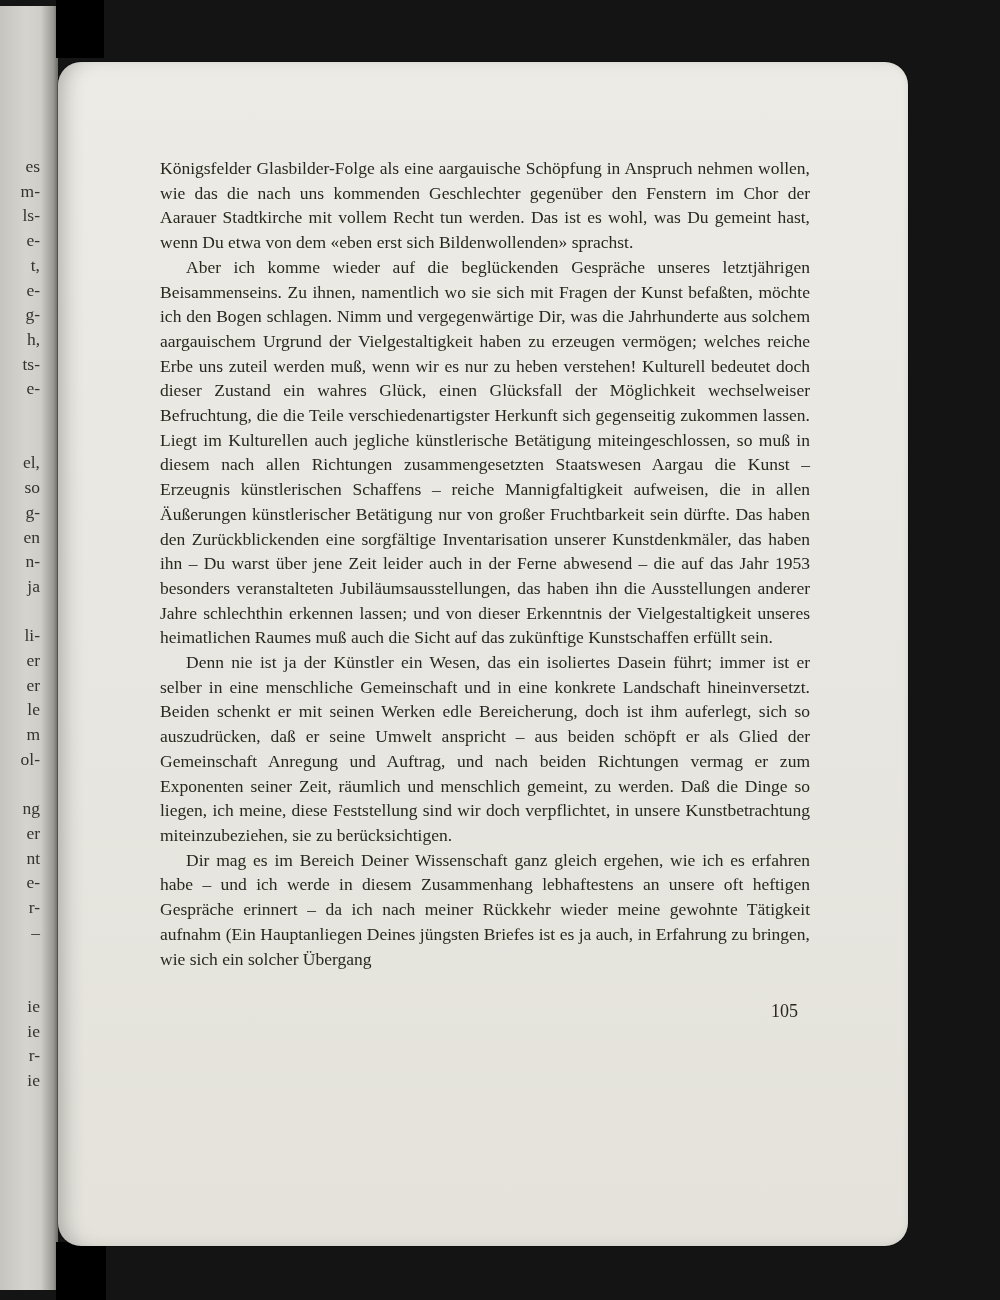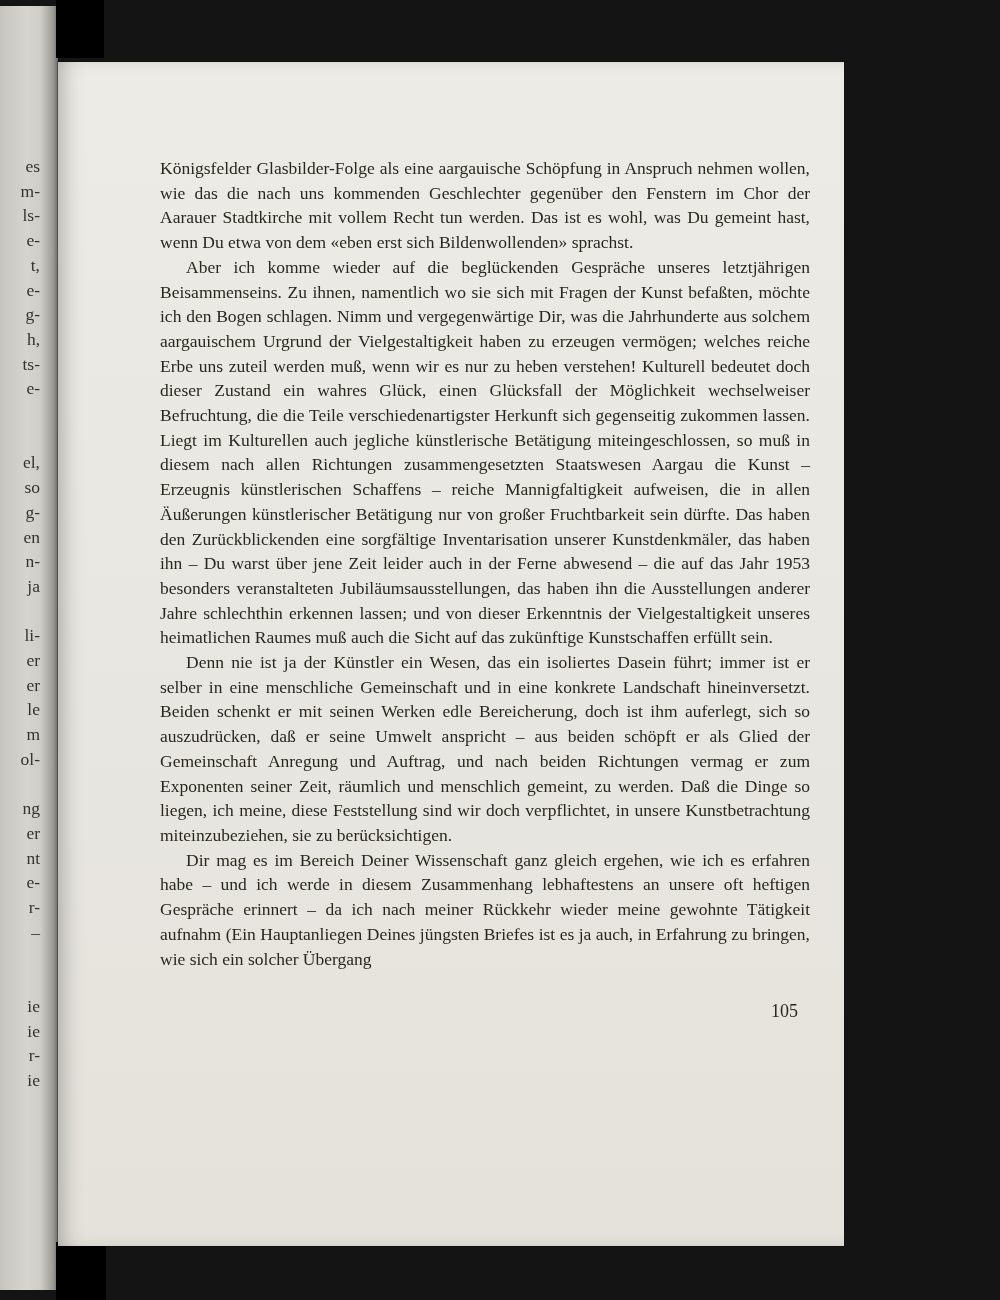--- a/index.html
+++ b/index.html
@@ -2,21 +2,21 @@
 <html><head>
 <meta charset="utf-8">
 <style>
   html, body {
     margin: 0;
     padding: 0;
     background: #141414;
   }
   .scene {
     position: relative;
-    width: 844px;
+    width: 1000px;
     height: 1300px;
     background: #141414;
     overflow: hidden;
   }
   
   .prev-page {
     position: absolute;
     left: 0;
     top: 6px;
     width: 58px;
@@ -55,20 +55,21 @@
   .page {
     position: absolute;
     left: 58px;
     top: 62px;
     width: 850px;
     height: 1184px;
     background: linear-gradient(180deg, #ecebe5 0%, #e8e6e0 55%, #e4e2db 100%);
     box-shadow: inset 14px 0 22px -10px rgba(0,0,0,0.28),
                 inset -4px 0 10px -6px rgba(0,0,0,0.12),
                 0 0 0 1px rgba(0,0,0,0.25);
+    border-radius: 23px;
   }
   .text-block {
     position: absolute;
     left: 102px;
     top: 94px;
     width: 650px;
     font-family: "Liberation Serif", "DejaVu Serif", serif;
     font-size: 17.5px;
     line-height: 24.7px;
     color: #29281f;

